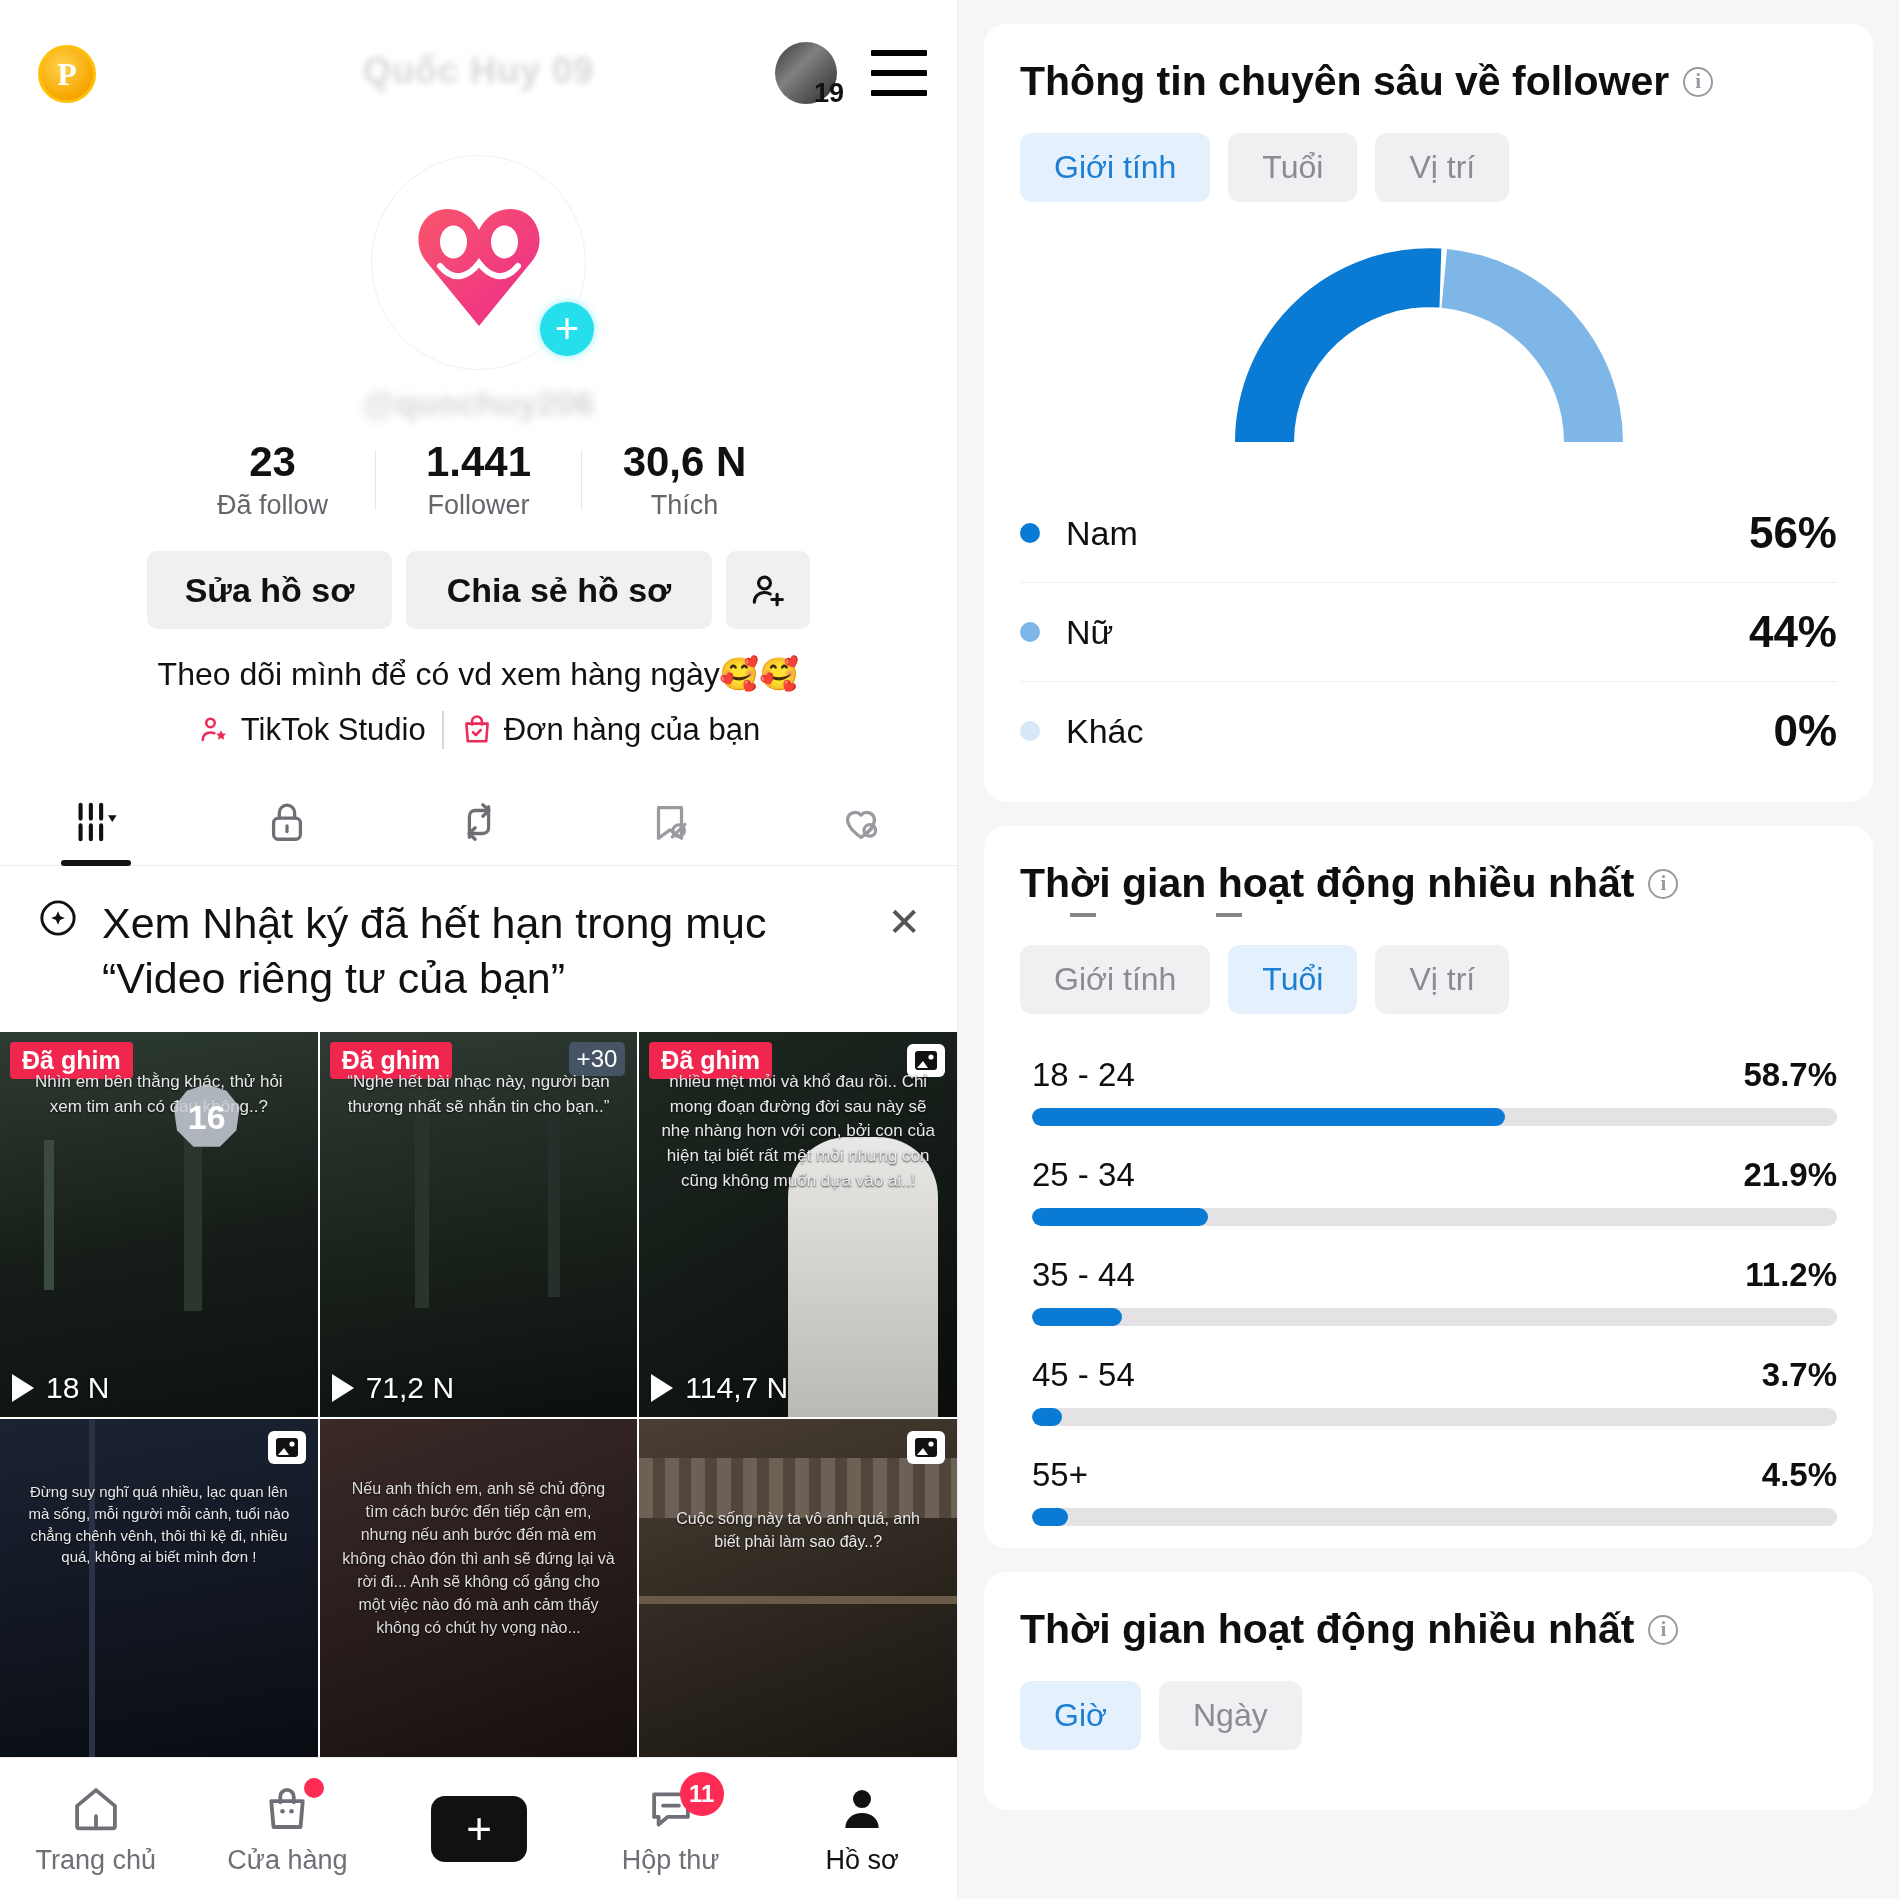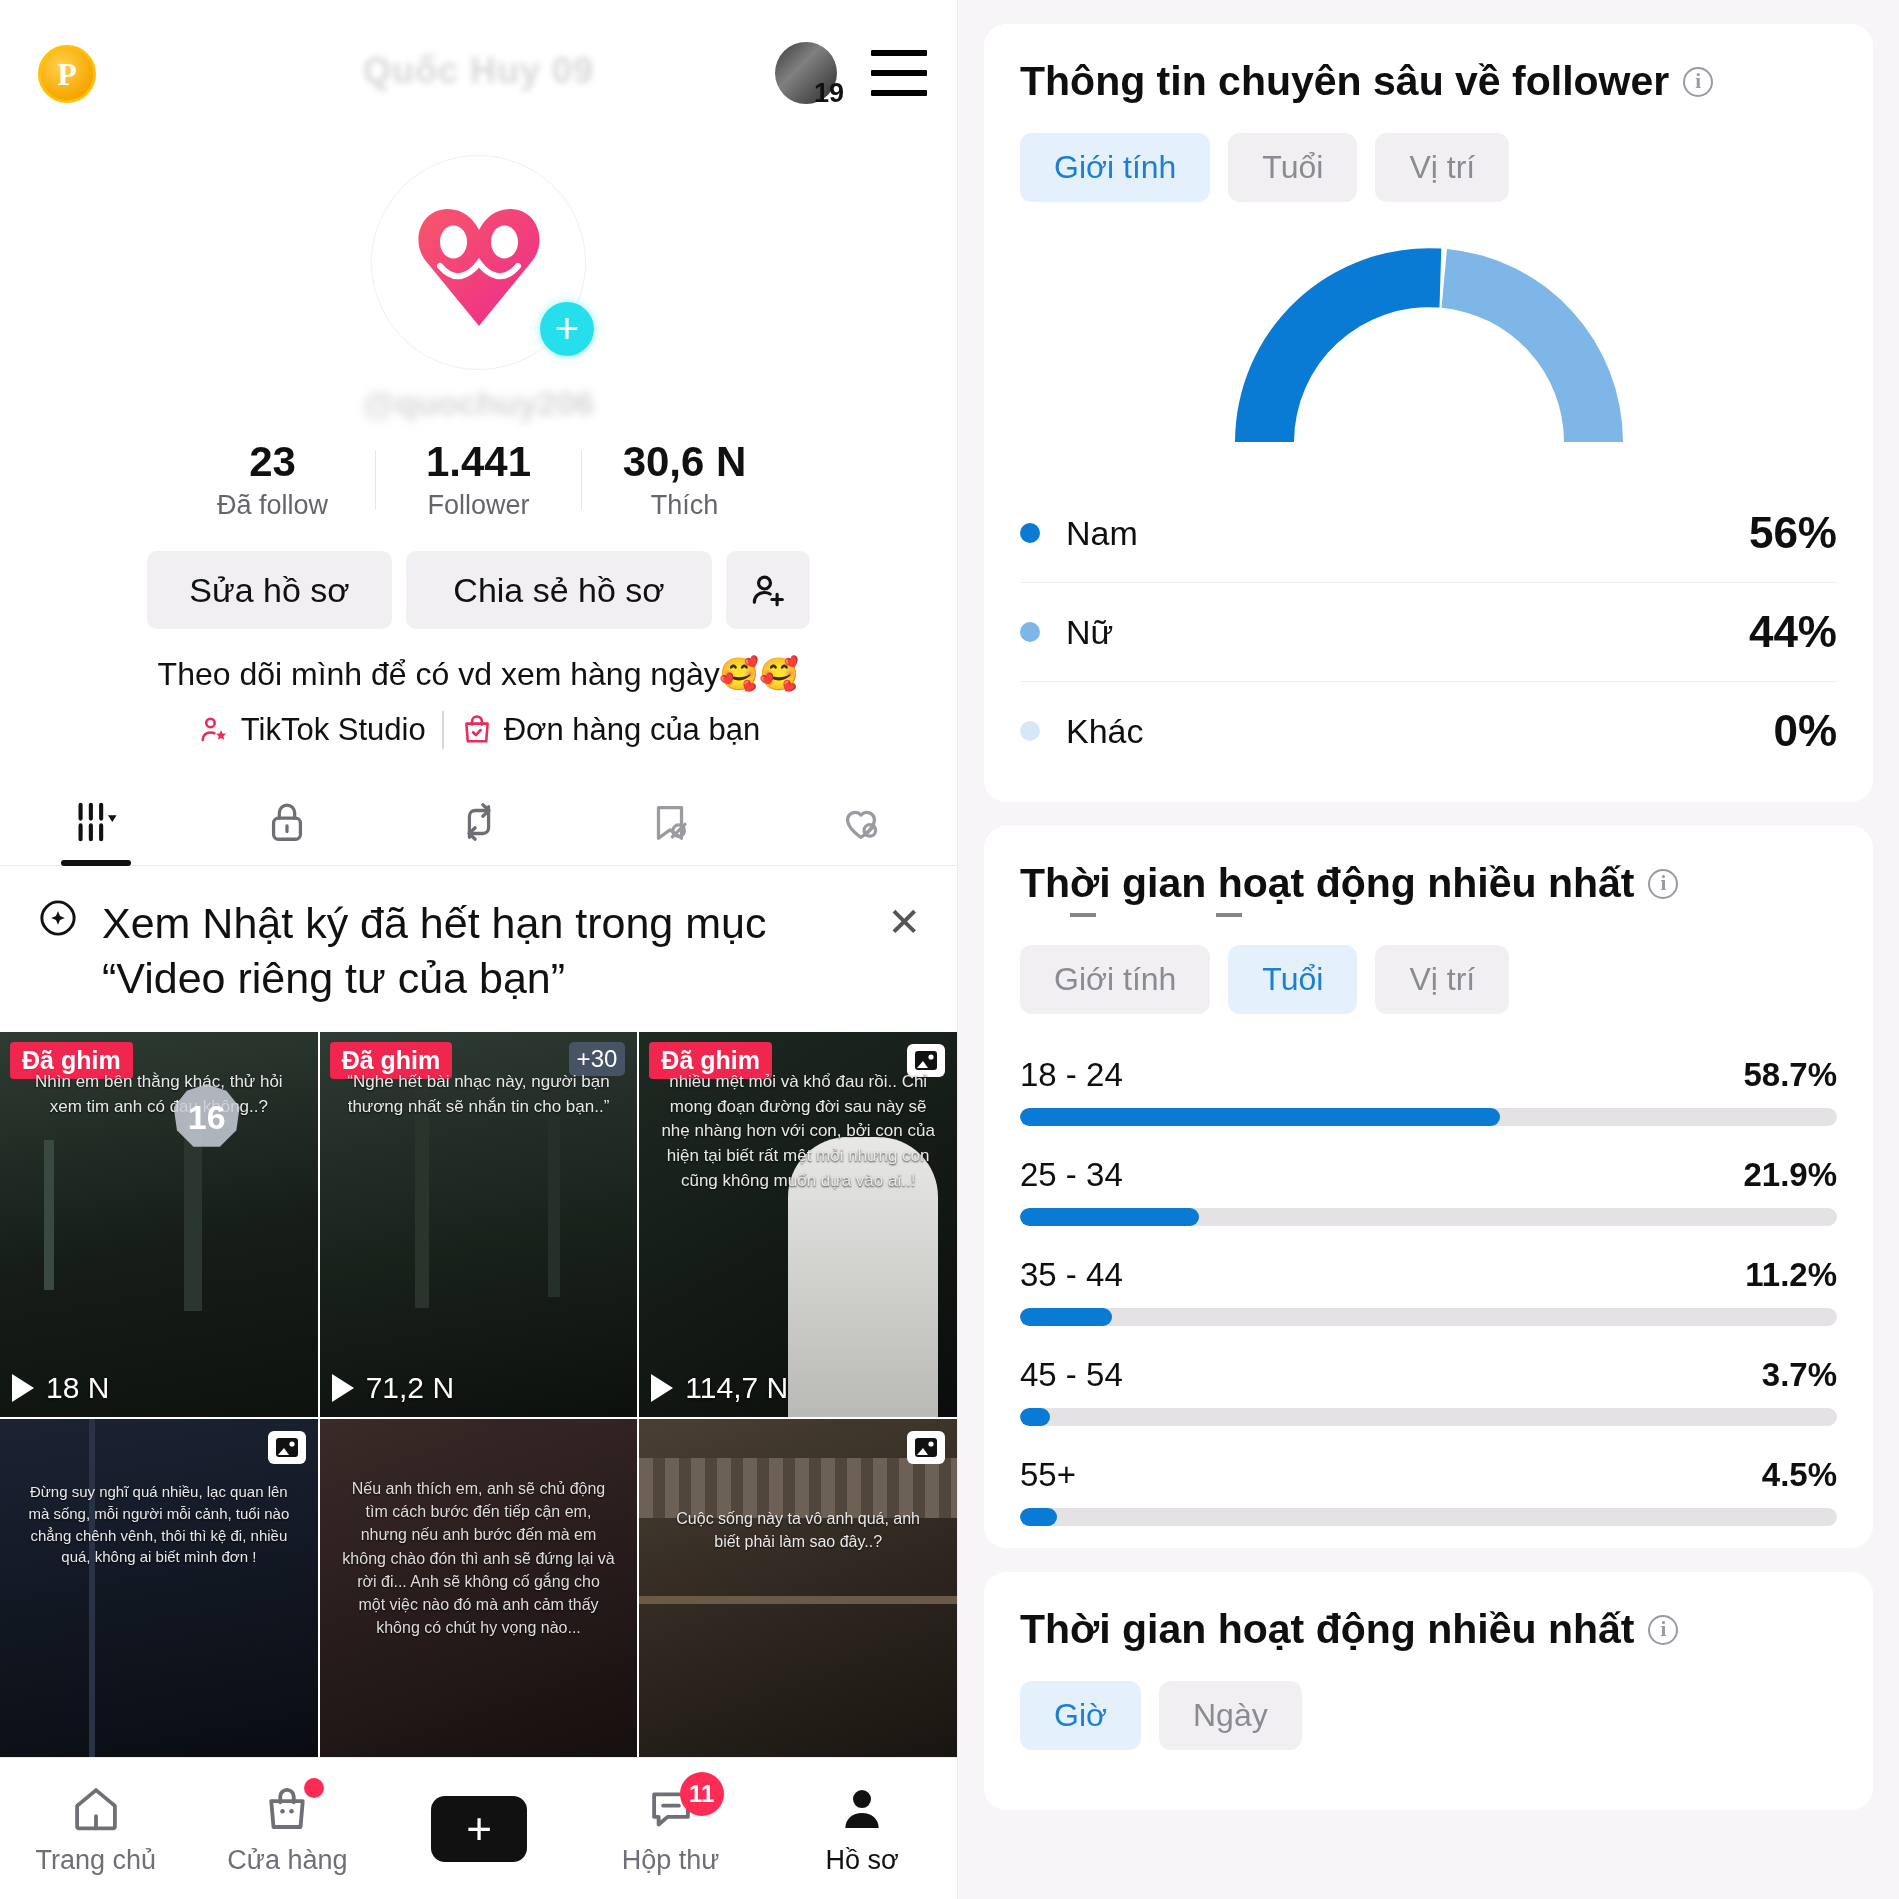--- a/index.html
+++ b/index.html
@@ -91,21 +91,21 @@
   .stat-num { font-size: 42px; font-weight: bold; color: #111; line-height: 1.12; }
   .stat-label { font-size: 27px; color: #65656b; margin-top: 5px; }
   .stat-div { width: 1px; height: 60px; background: #e6e6e6; }
 
   .action-row {
     display: flex; justify-content: center; gap: 14px; margin-top: 30px;
   }
   .btn-pill {
     height: 78px; border-radius: 10px; background: #f1eff2;
     display: flex; align-items: center; justify-content: center;
-    font-size: 34px; color: #111; font-weight: 400;
+    font-size: 34px; color: #111; font-weight: 700;
   }
   .btn-edit { width: 245px; }
   .btn-share { width: 306px; }
   .btn-adduser { width: 84px; }
 
   .bio {
     text-align: center; margin-top: 26px;
     font-size: 32px; color: #111;
   }
   .links-row {
@@ -239,21 +239,21 @@
   .legend { margin-top: 36px; }
   .legend-row {
     display: flex; align-items: center; padding: 24px 0;
     border-bottom: 1px solid #f0eef0;
   }
   .legend-row:last-child { border-bottom: none; }
   .dot { width: 20px; height: 20px; border-radius: 50%; margin-right: 26px; }
   .legend-label { font-size: 34px; color: #0f0f12; font-weight: 500; flex: 1; }
   .legend-val { font-size: 44px; color: #0f0f12; font-weight: bold; }
 
-  .age-row { margin-top: 30px; }
+  .age-row { margin-top: 30px; margin-left: 12px; }
   .age-head { display: flex; justify-content: space-between; align-items: baseline; }
   .age-label { font-size: 33px; color: #0f0f12; }
   .age-val { font-size: 33px; color: #0f0f12; font-weight: bold; }
   .age-track {
     margin-top: 14px; height: 18px; border-radius: 9px; background: #e4e2e4; overflow: hidden;
   }
   .age-fill { height: 18px; border-radius: 9px; background: #0a7bd4; }
 
   .ghost-line {
     height: 18px; margin-top: 6px; display: flex; gap: 120px; padding-left: 50px;

